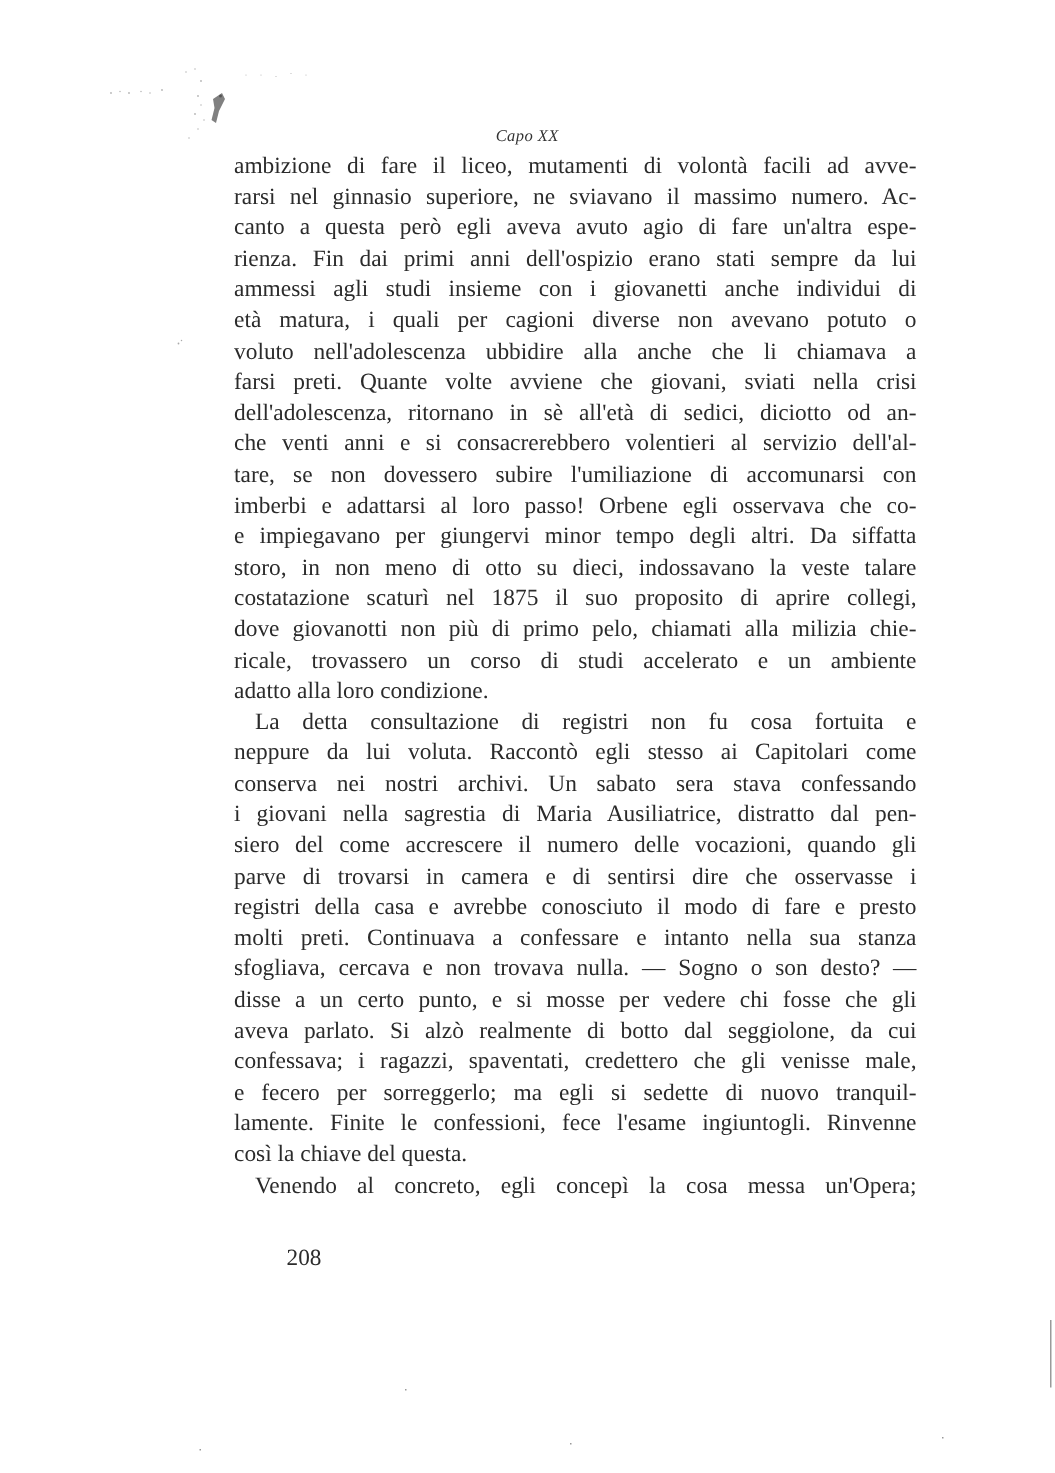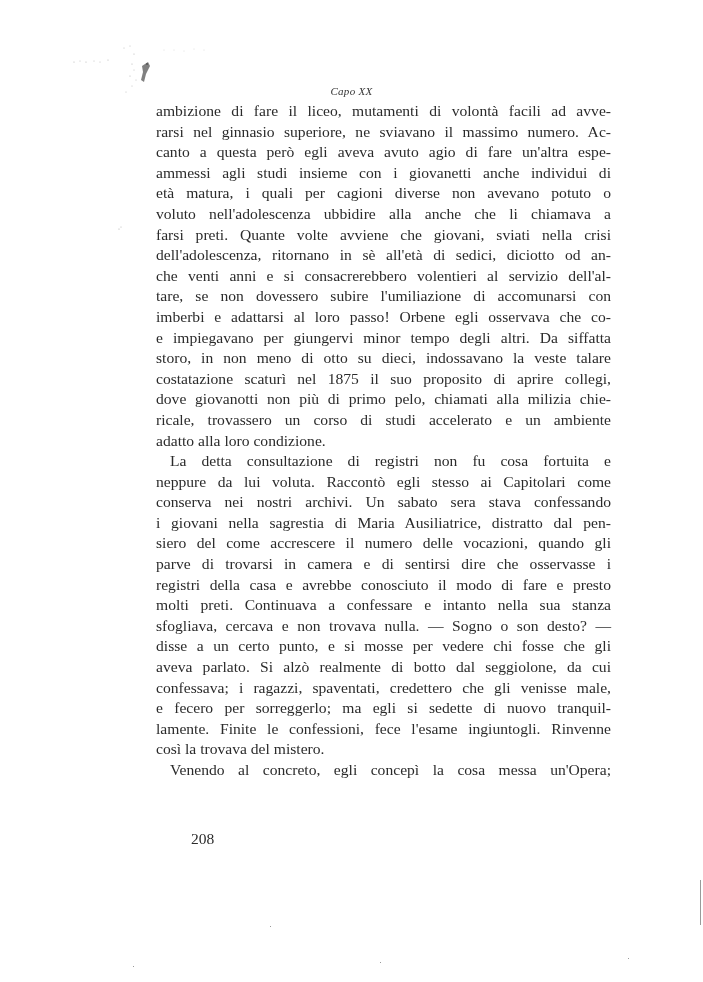--- a/index.html
+++ b/index.html
@@ -133,20 +133,21 @@
     <circle cx="2" cy="4" r="0.6" fill="#aaa"></circle>
       <circle cx="4" cy="2" r="0.5" fill="#aaa"></circle>
   </svg>
 
   <div class="running-head">Capo XX</div>
 
   <div class="body-text" id="body-text">
       <span class="line">ambizione di fare il liceo, mutamenti di volontà facili ad avve-</span>
       <span class="line">rarsi nel ginnasio superiore, ne sviavano il massimo numero. Ac-</span>
       <span class="line">canto a questa però egli aveva avuto agio di fare un'altra espe-</span>
+      <span class="line">rienza. Fin dai primi anni dell'ospizio erano stati sempre da lui</span>
       <span class="line">ammessi agli studi insieme con i giovanetti anche individui di</span>
       <span class="line">età matura, i quali per cagioni diverse non avevano potuto o</span>
       <span class="line">voluto nell'adolescenza ubbidire alla anche che li chiamava a</span>
       <span class="line">farsi preti. Quante volte avviene che giovani, sviati nella crisi</span>
       <span class="line">dell'adolescenza, ritornano in sè all'età di sedici, diciotto od an-</span>
       <span class="line">che venti anni e si consacrerebbero volentieri al servizio dell'al-</span>
       <span class="line">tare, se non dovessero subire l'umiliazione di accomunarsi con</span>
       <span class="line">imberbi e adattarsi al loro passo! Orbene egli osservava che co-</span>
       <span class="line">e impiegavano per giungervi minor tempo degli altri. Da siffatta</span>
       <span class="line">storo, in non meno di otto su dieci, indossavano la veste talare</span>
@@ -161,21 +162,21 @@
       <span class="line">siero del come accrescere il numero delle vocazioni, quando gli</span>
       <span class="line">parve di trovarsi in camera e di sentirsi dire che osservasse i</span>
       <span class="line">registri della casa e avrebbe conosciuto il modo di fare e presto</span>
       <span class="line">molti preti. Continuava a confessare e intanto nella sua stanza</span>
       <span class="line">sfogliava, cercava e non trovava nulla. — Sogno o son desto? —</span>
       <span class="line">disse a un certo punto, e si mosse per vedere chi fosse che gli</span>
       <span class="line">aveva parlato. Si alzò realmente di botto dal seggiolone, da cui</span>
       <span class="line">confessava; i ragazzi, spaventati, credettero che gli venisse male,</span>
       <span class="line">e fecero per sorreggerlo; ma egli si sedette di nuovo tranquil-</span>
       <span class="line">lamente. Finite le confessioni, fece l'esame ingiuntogli. Rinvenne</span>
-      <span class="line last">così la trovava del mistero.</span>
+      <span class="line last">così la chiave del questa.</span>
       <span class="line indent">Venendo al concreto, egli concepì la cosa messa un'Opera;</span>
     </div>
 
   <div class="folio">208</div>
 
   <div class="scan-edge"></div>
   <div class="speck" style="left:270px;top:926px;"></div>
   <div class="speck" style="left:133px;top:966px;"></div>
   <div class="speck" style="left:380px;top:962px;"></div>
   <div class="speck" style="left:628px;top:958px;"></div>

